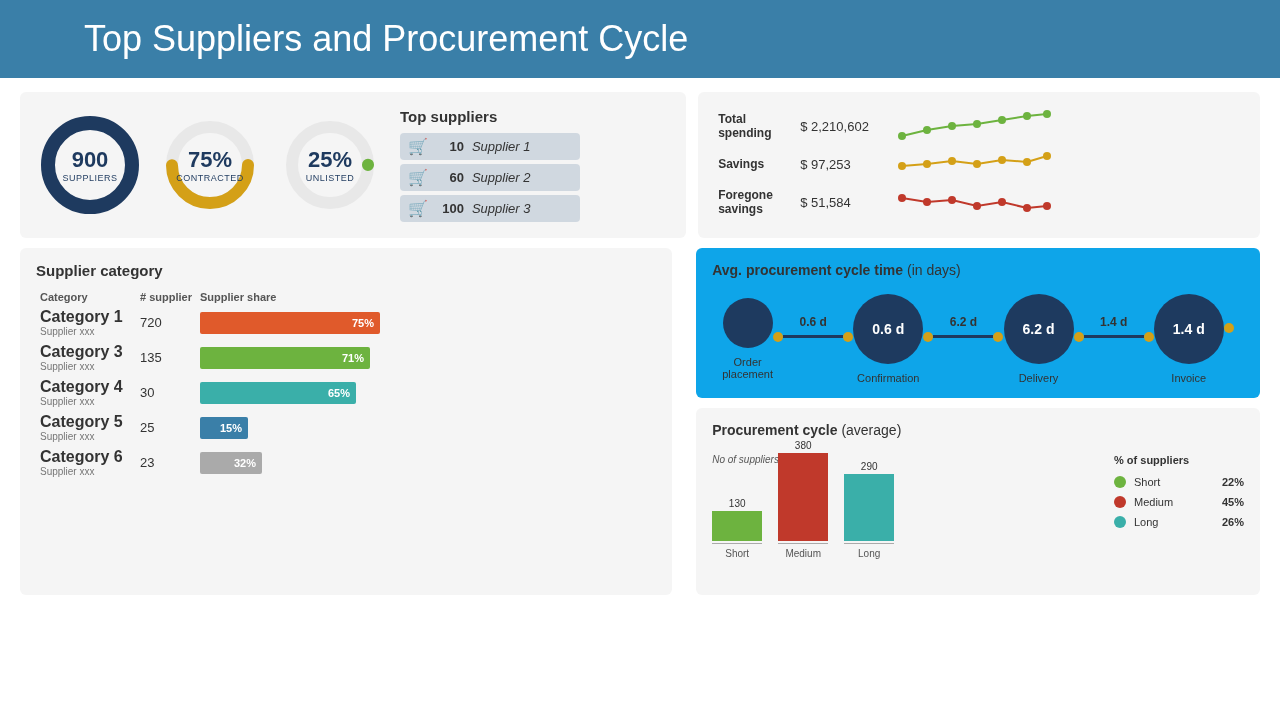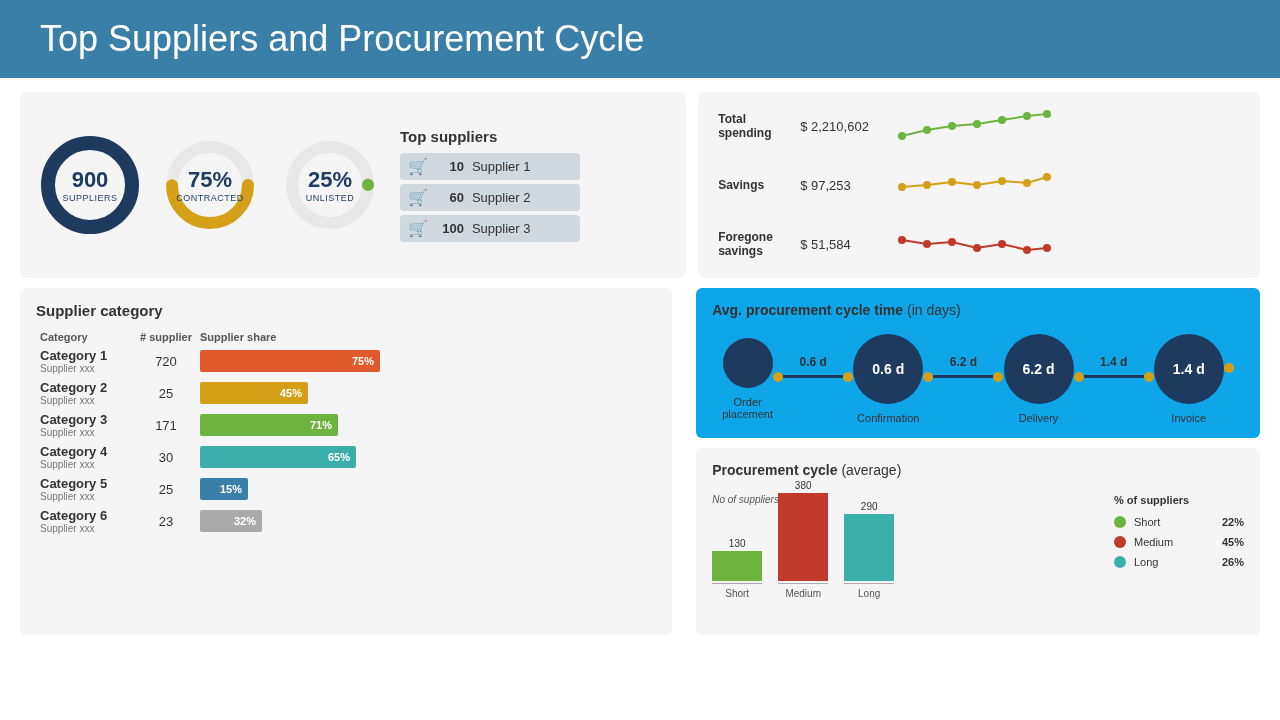--- a/index.html
+++ b/index.html
@@ -3,21 +3,21 @@
   <meta charset="utf-8">
   <style>
     * { box-sizing: border-box; margin: 0; padding: 0; }
     body { font-family: 'Segoe UI', Arial, sans-serif; background: #fff; width: 1280px; height: 720px; overflow: hidden; }
 
     .header {
       background: #3a7fa8;
       padding: 18px 40px;
       color: white;
     }
-    .header h1 { font-size: 36px; font-weight: 400; }
+    .header h1 { font-size: 36px; font-weight: 400; margin-left: 44px; }
 
     .main-content {
       padding: 14px 20px;
       display: flex;
       flex-direction: column;
       gap: 10px;
     }
 
     
     .top-row {
@@ -78,30 +78,30 @@
       align-items: center;
       background: #d0d8e0;
       border-radius: 4px;
       padding: 4px 8px;
       gap: 8px;
       min-width: 180px;
     }
 
     .supplier-icon { font-size: 16px; color: #3a7fa8; }
     .supplier-num { font-size: 13px; font-weight: bold; color: #333; min-width: 28px; text-align: right; }
-    .supplier-name { font-size: 13px; color: #333; }
+    .supplier-name { font-size: 13px; color: #333; font-style: italic; }
 
     .top-right-card {
       background: #f5f5f5;
       border-radius: 6px;
       padding: 16px 20px;
       flex: 1;
       display: flex;
       flex-direction: column;
-      gap: 23px;
+      gap: 2px;
     }
 
     .spending-row {
       display: flex;
       align-items: center;
       gap: 12px;
     }
 
     .spending-label {
       font-size: 12px;
@@ -148,23 +148,23 @@
     .category-table th {
       font-size: 11px;
       color: #555;
       font-weight: 600;
       text-align: left;
       padding: 2px 4px;
     }
 
     .category-table .bar-th { min-width: 200px; }
 
-    .cat-name { font-size: 13px; font-weight: 700; color: #333; }
+    .cat-name { font-size: 16px; font-weight: 700; color: #333; }
     .cat-sub { font-size: 10px; color: #777; }
-    .cat-num { font-size: 13px; color: #333; text-align: center; padding-right: 8px; }
+    .cat-num { font-size: 13px; color: #333; text-align: left; padding-right: 8px; }
 
     .bar-cell { padding: 2px 4px; }
 
     .bar-wrap {
       display: flex;
       align-items: center;
       gap: 6px;
     }
 
     .bar {
@@ -479,39 +479,27 @@
       </td>
       <td class="cat-num">720</td>
       <td class="bar-cell">
         <div class="bar-wrap">
           <div class="bar" style="width:180px;background:#e05a2b;">75%</div>
         </div>
       </td>
     </tr>
             <tr class="cat-row">
       <td>
-        <div class="cat-name">Category 2</div>
+        <div class="cat-name">Category 3</div>
         <div class="cat-sub">Supplier xxx</div>
       </td>
-      <td class="cat-num">25</td>
+      <td class="cat-num">135</td>
       <td class="bar-cell">
         <div class="bar-wrap">
-          <div class="bar" style="width:108px;background:#d4a017;">45%</div>
-        </div>
-      </td>
-    </tr>
-            <tr class="cat-row">
-      <td>
-        <div class="cat-name">Category 3</div>
-        <div class="cat-sub">Supplier xxx</div>
-      </td>
-      <td class="cat-num">171</td>
-      <td class="bar-cell">
-        <div class="bar-wrap">
-          <div class="bar" style="width:138px;background:#6db33f;">71%</div>
+          <div class="bar" style="width:170px;background:#6db33f;">71%</div>
         </div>
       </td>
     </tr>
             <tr class="cat-row">
       <td>
         <div class="cat-name">Category 4</div>
         <div class="cat-sub">Supplier xxx</div>
       </td>
       <td class="cat-num">30</td>
       <td class="bar-cell">

